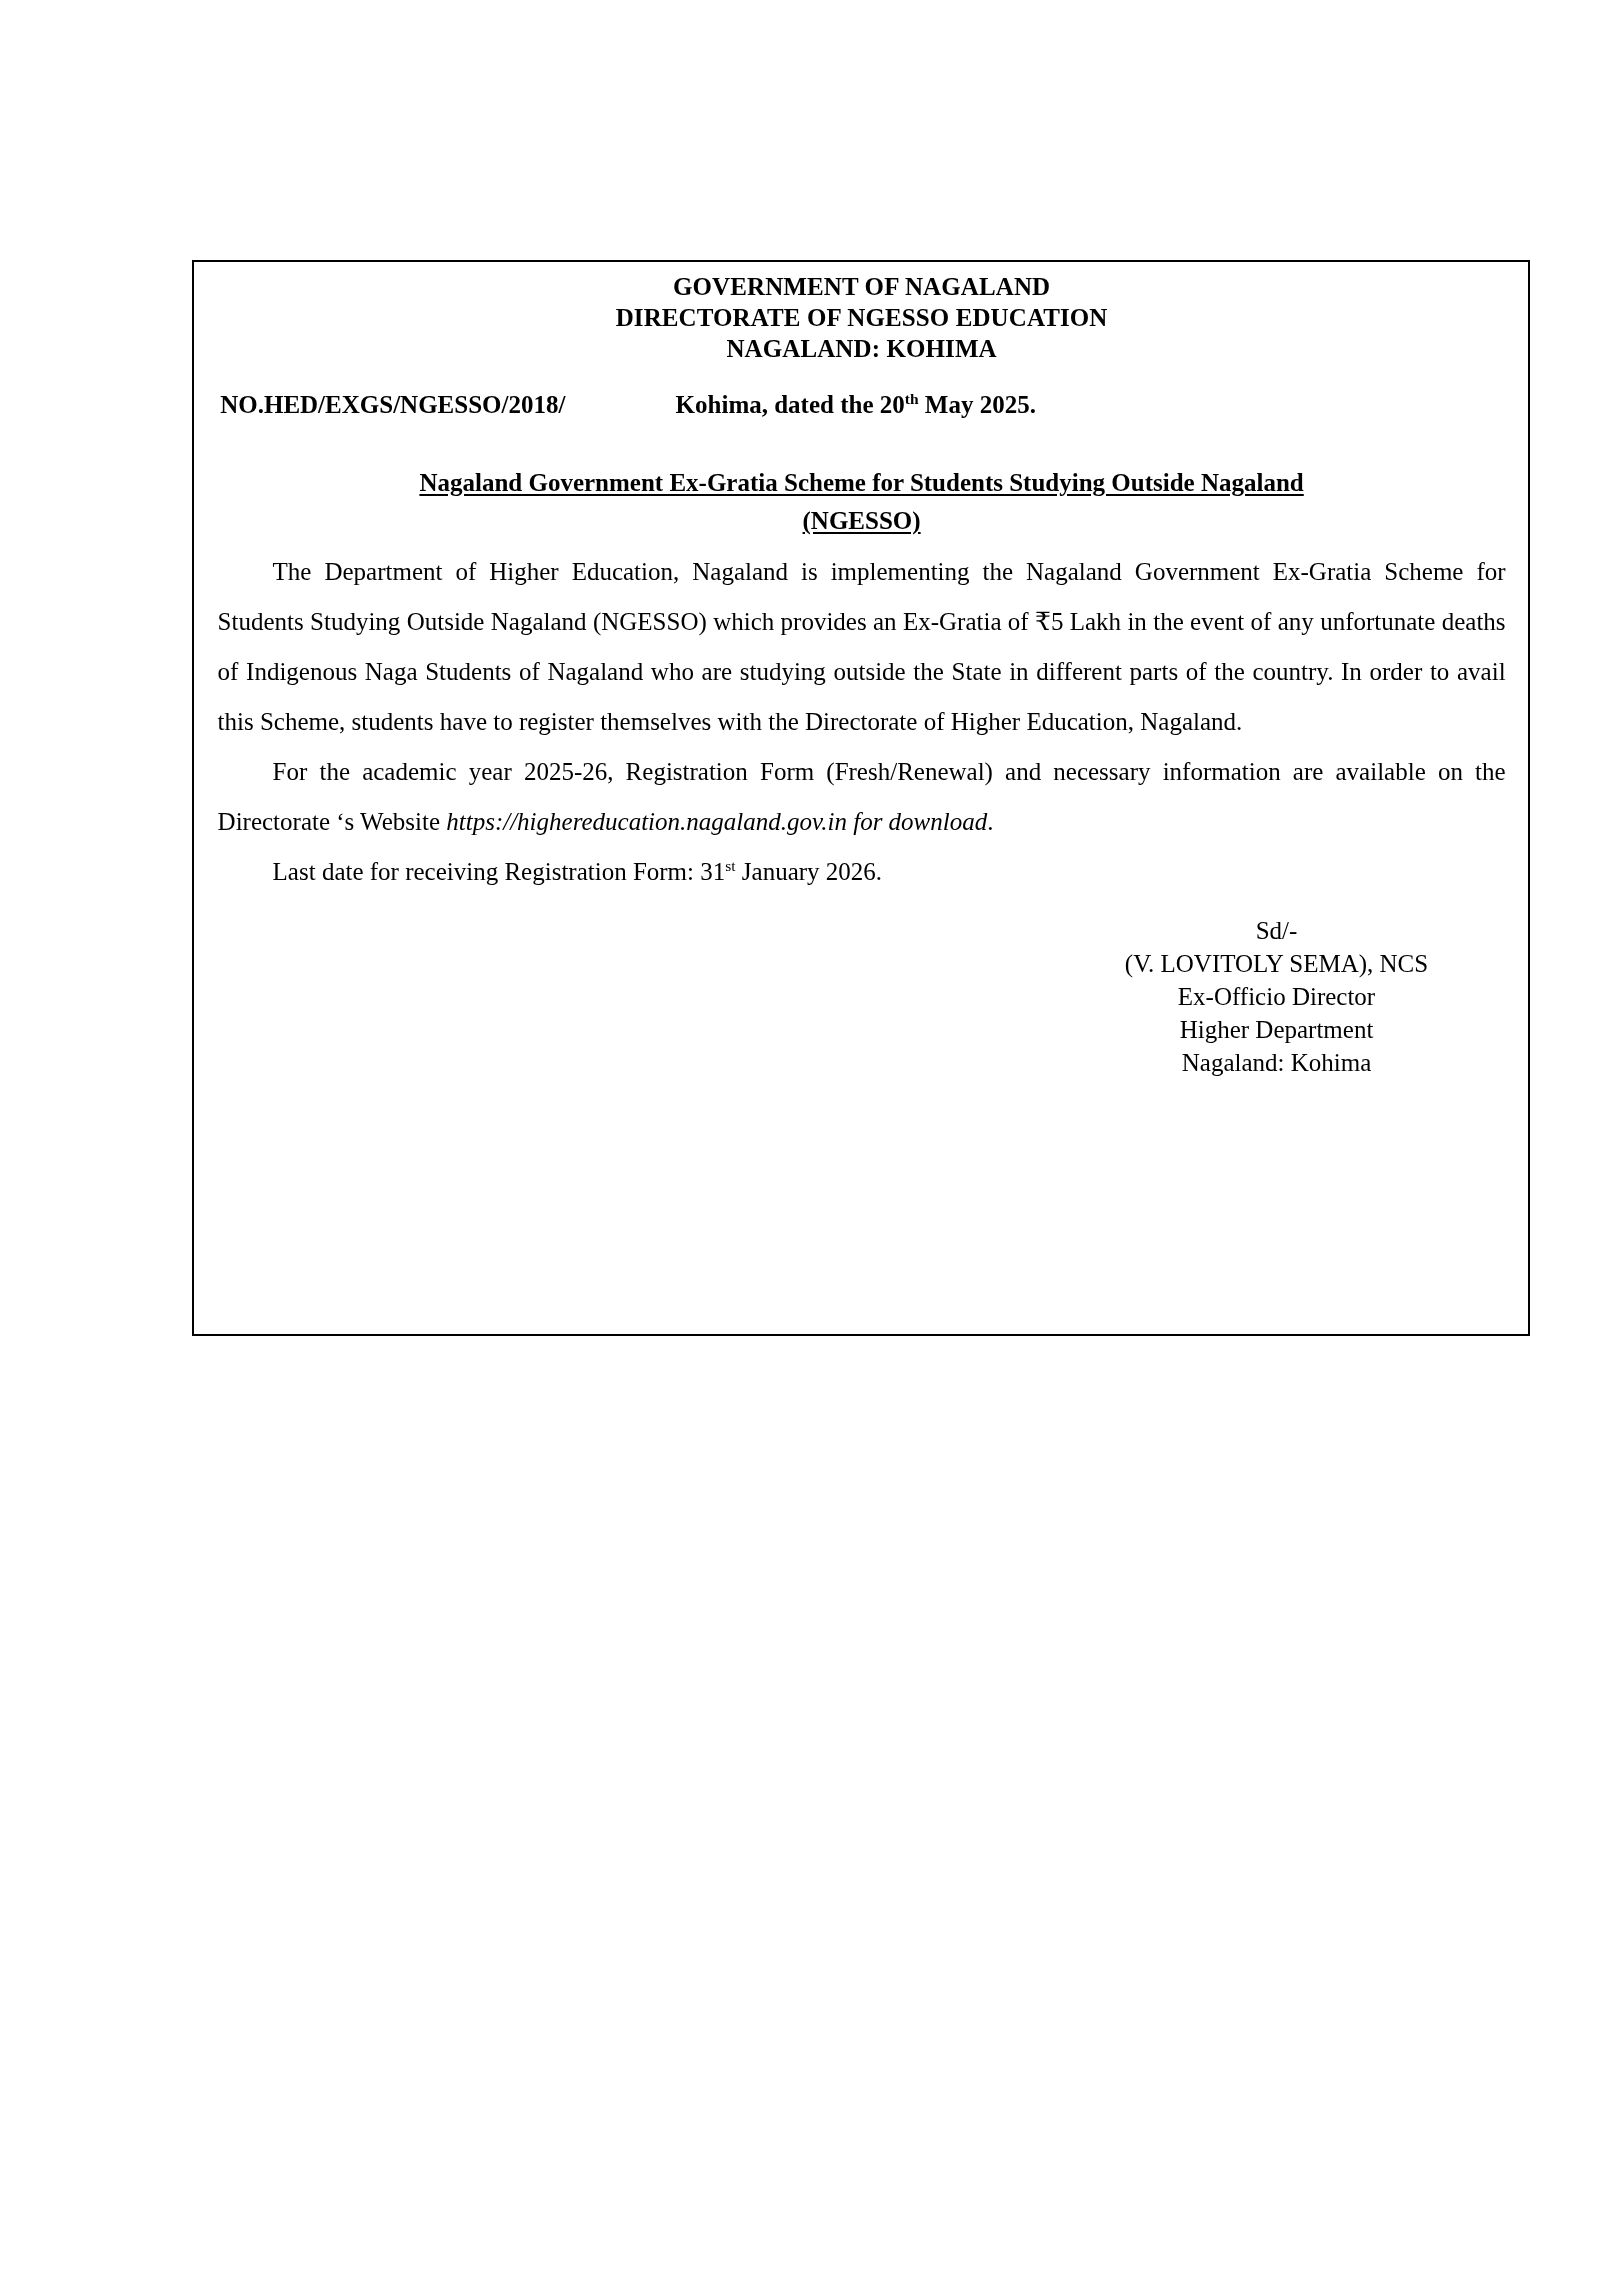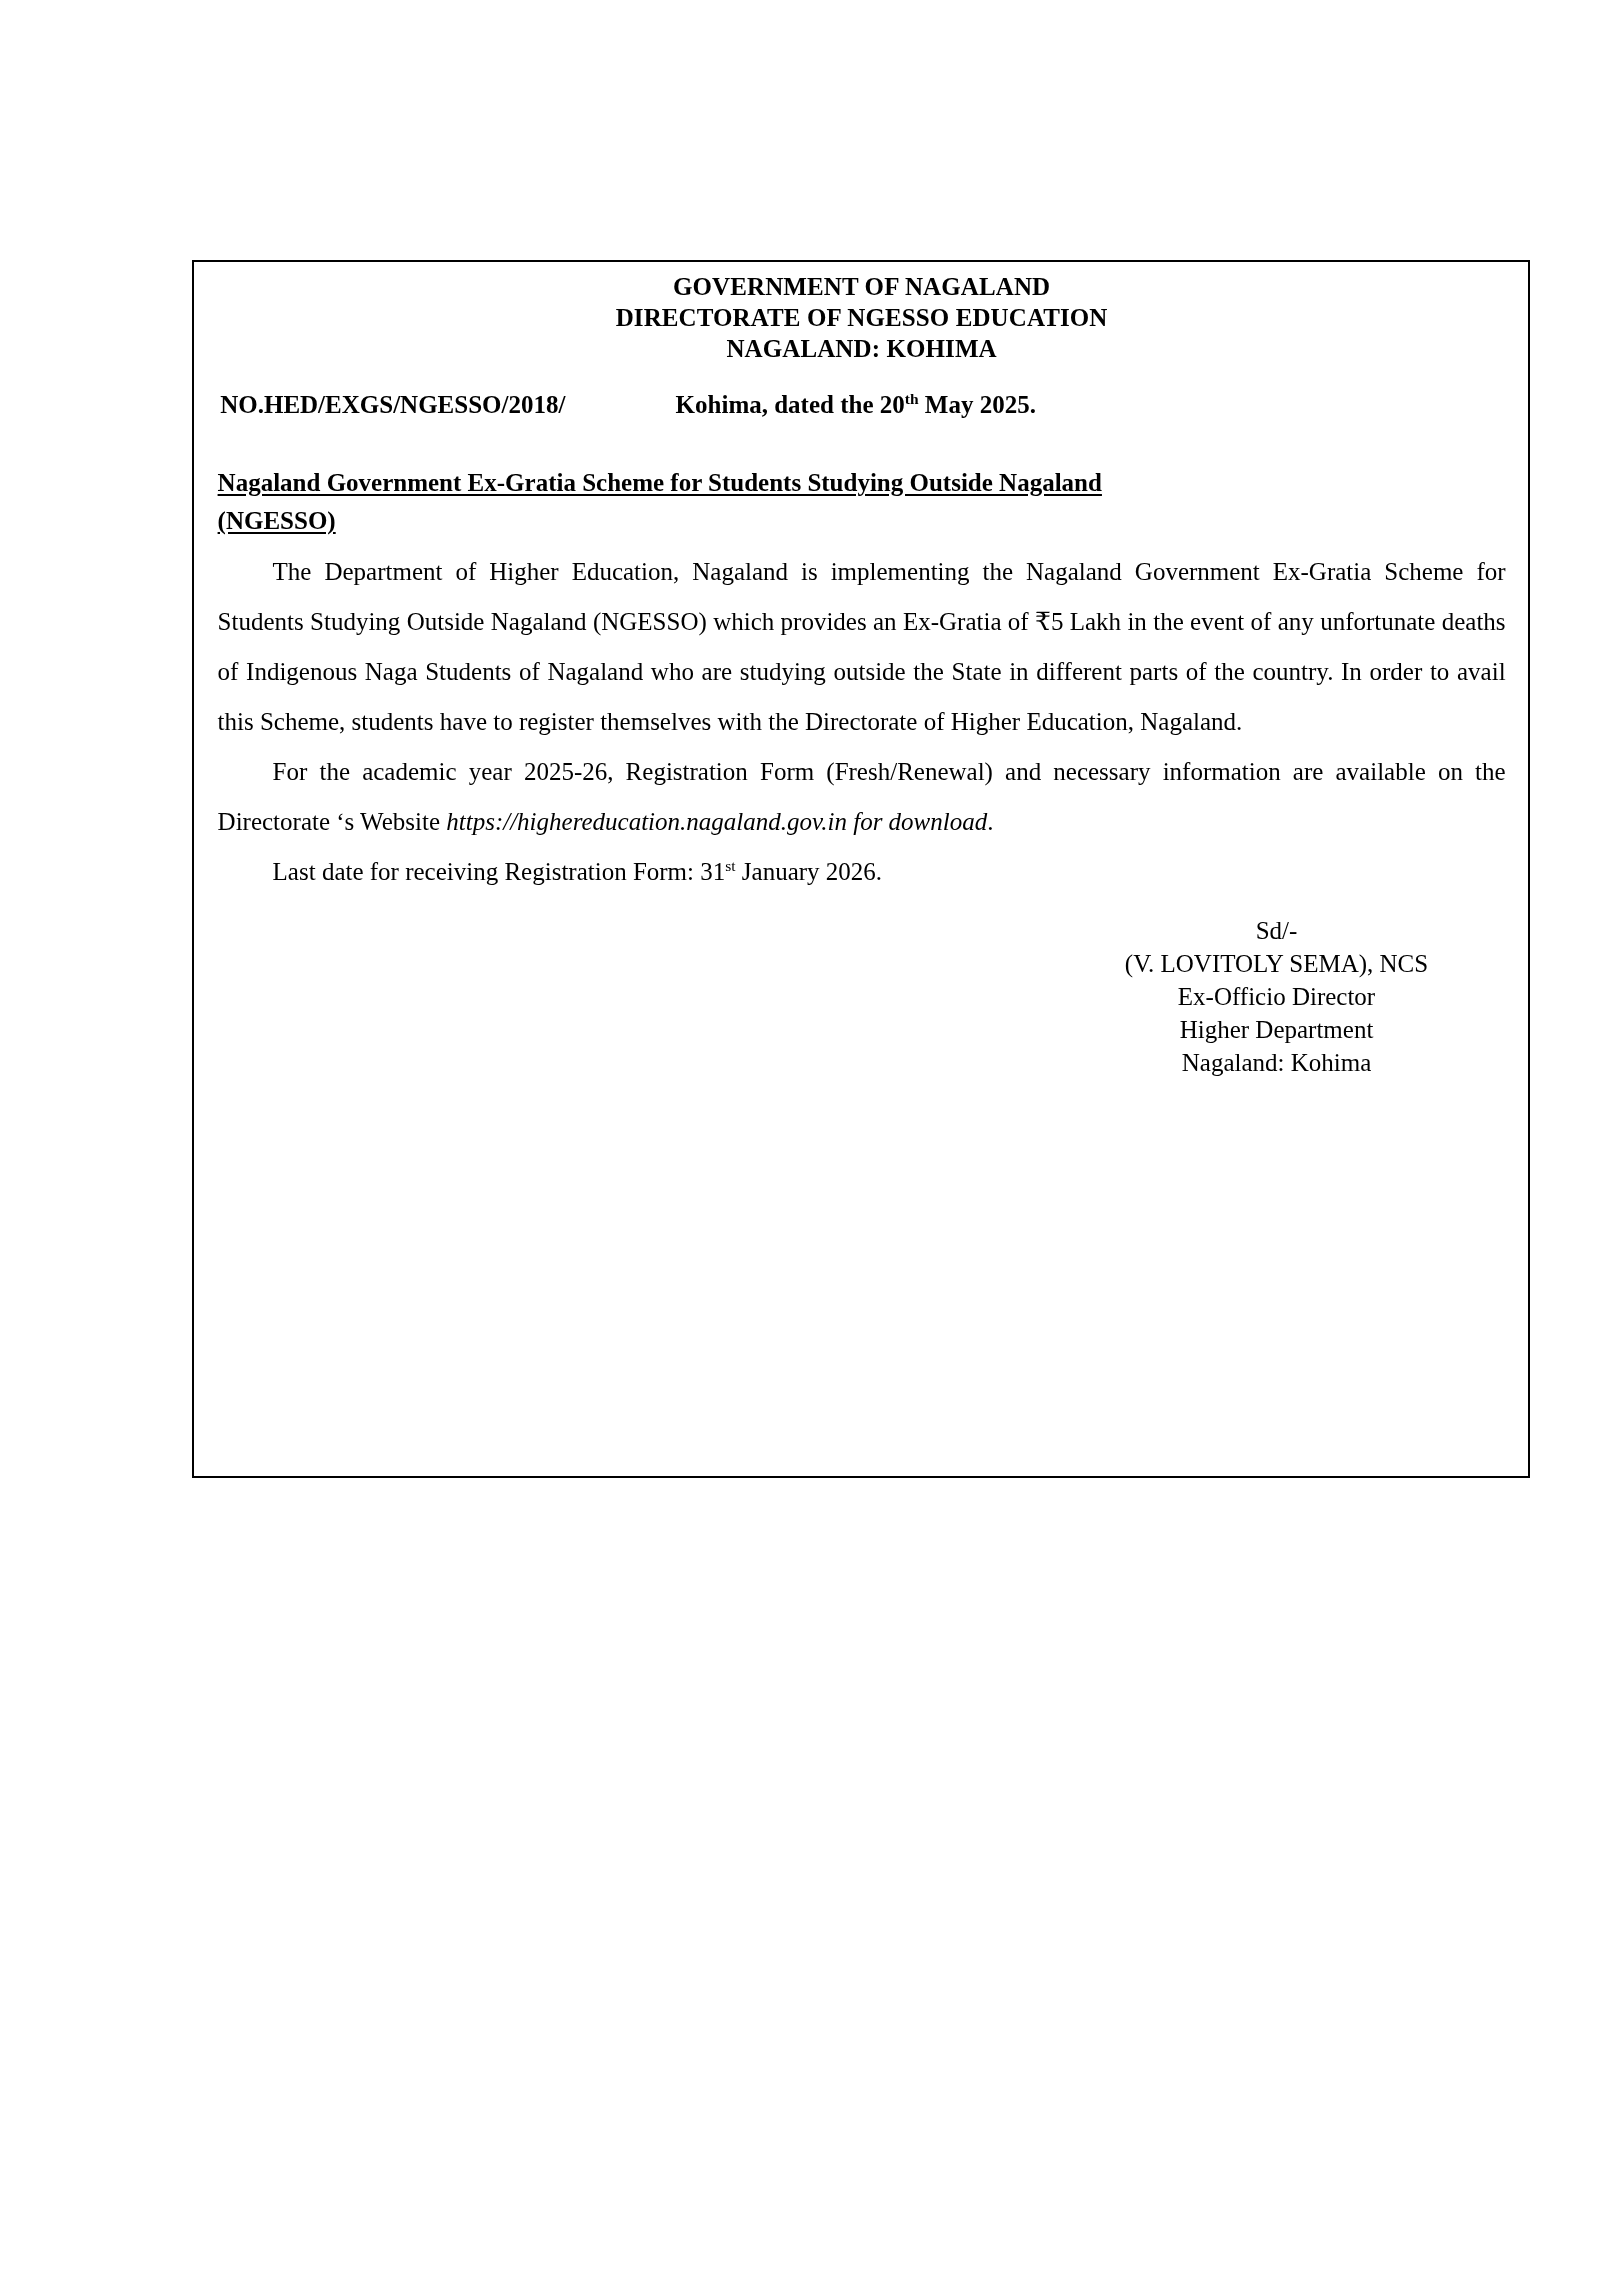--- a/index.html
+++ b/index.html
@@ -22,21 +22,21 @@
     background: #ffffff;
     overflow: hidden;
   }
 
   
   #notice-box {
     position: absolute;
     left: 192px;
     top: 260px;
     width: 1338px;
-    height: 1218px;
+    height: 1076px;
     box-sizing: border-box;
     border: 2px solid #000000;
     background: #ffffff;
     padding: 4px;
   }
 
   .inner {
     position: absolute;
     left: 23.6px;
     top: 9.2px;
@@ -77,21 +77,21 @@
   }
   sup {
     font-size: 0.62em;
     vertical-align: super;
     line-height: 0;
   }
 
   
   .subject {
     margin-top: 44px;
-    text-align: left;
+    text-align: center;
     font-weight: bold;
     font-size: 25px;
     line-height: 38px;
   }
   .subject span {
     text-decoration: underline;
     text-underline-offset: 3.3px;
   }
 
   

